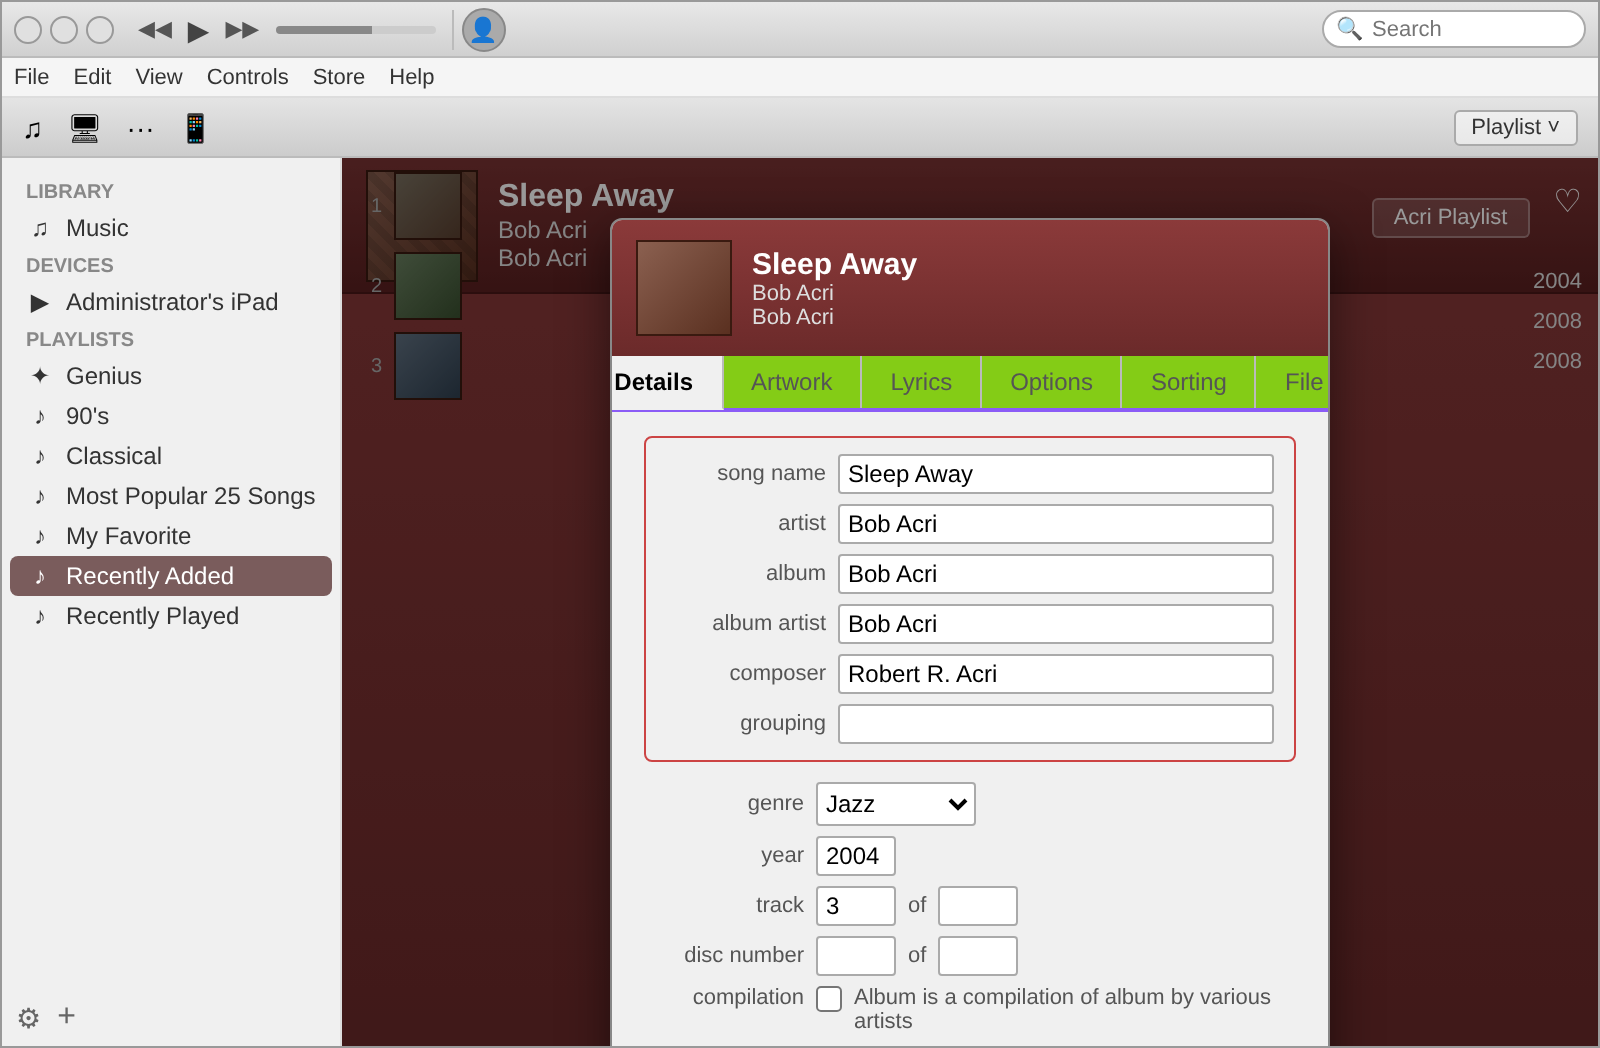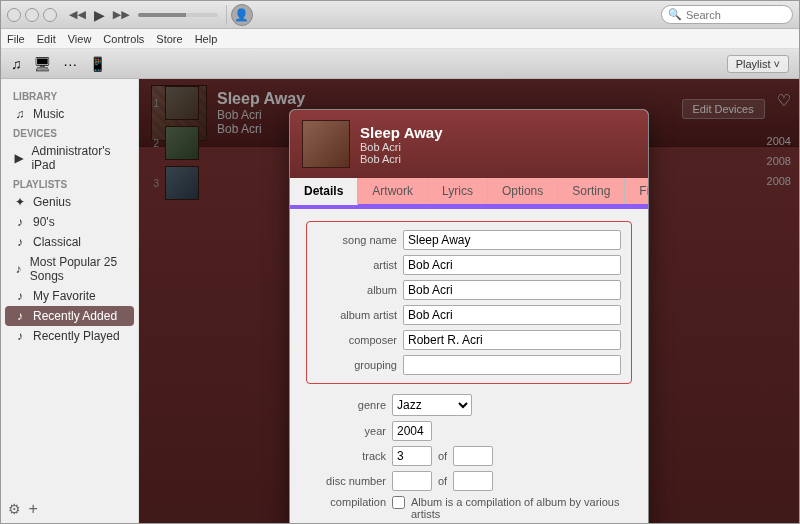--- a/index.html
+++ b/index.html
@@ -94,21 +94,21 @@
     }
 
     .main-content {
       display: flex;
       flex: 1;
       overflow: hidden;
     }
 
     
     .sidebar {
-      width: 138px;
+      width: 170px;
       background: #f0f0f0;
       border-right: 1px solid #ddd;
       padding: 8px 0;
       flex-shrink: 0;
     }
 
     .sidebar-section-label {
       font-size: 10px;
       font-weight: bold;
       color: #888;
@@ -338,22 +338,23 @@
     }
 
     .modal-song-sub {
       font-size: 11px;
       color: #ddd;
     }
 
     
     .modal-tabs {
       display: flex;
-      background: #fca5a5;
-      border-bottom: 5px solid #8b5cf6;
+      background: #84cc16;
+      border-bottom: 2px solid #8b5cf6;
+      justify-content: center;
     }
 
     .modal-tab {
       padding: 6px 14px;
       font-size: 12px;
       cursor: pointer;
       color: #555;
       border-right: 1px solid #bbb;
     }
 
@@ -583,21 +584,21 @@
           <div class="thumb-img img2"></div>
         </div>
         <div class="thumb-item">
           <span class="thumb-num">3</span>
           <div class="thumb-img img3"></div>
         </div>
       </div>
 
       <div class="song-rows">
         <div style="display:flex;justify-content:flex-end;padding:4px 8px;">
-          <button class="edit-playlist-btn">Edit Devices</button>
+          <button class="edit-playlist-btn">Acri Playlist</button>
           <span style="color:white;font-size:16px;margin-left:4px;cursor:pointer;">♡</span>
         </div>
         <div class="song-row">
           <span class="song-row-num">21</span>
           <span class="song-row-genre">Jazz</span>
           <span class="song-row-year">2004</span>
         </div>
         <div class="song-row">
           <span class="song-row-num">48</span>
           <span class="song-row-genre">Electronic</span>

